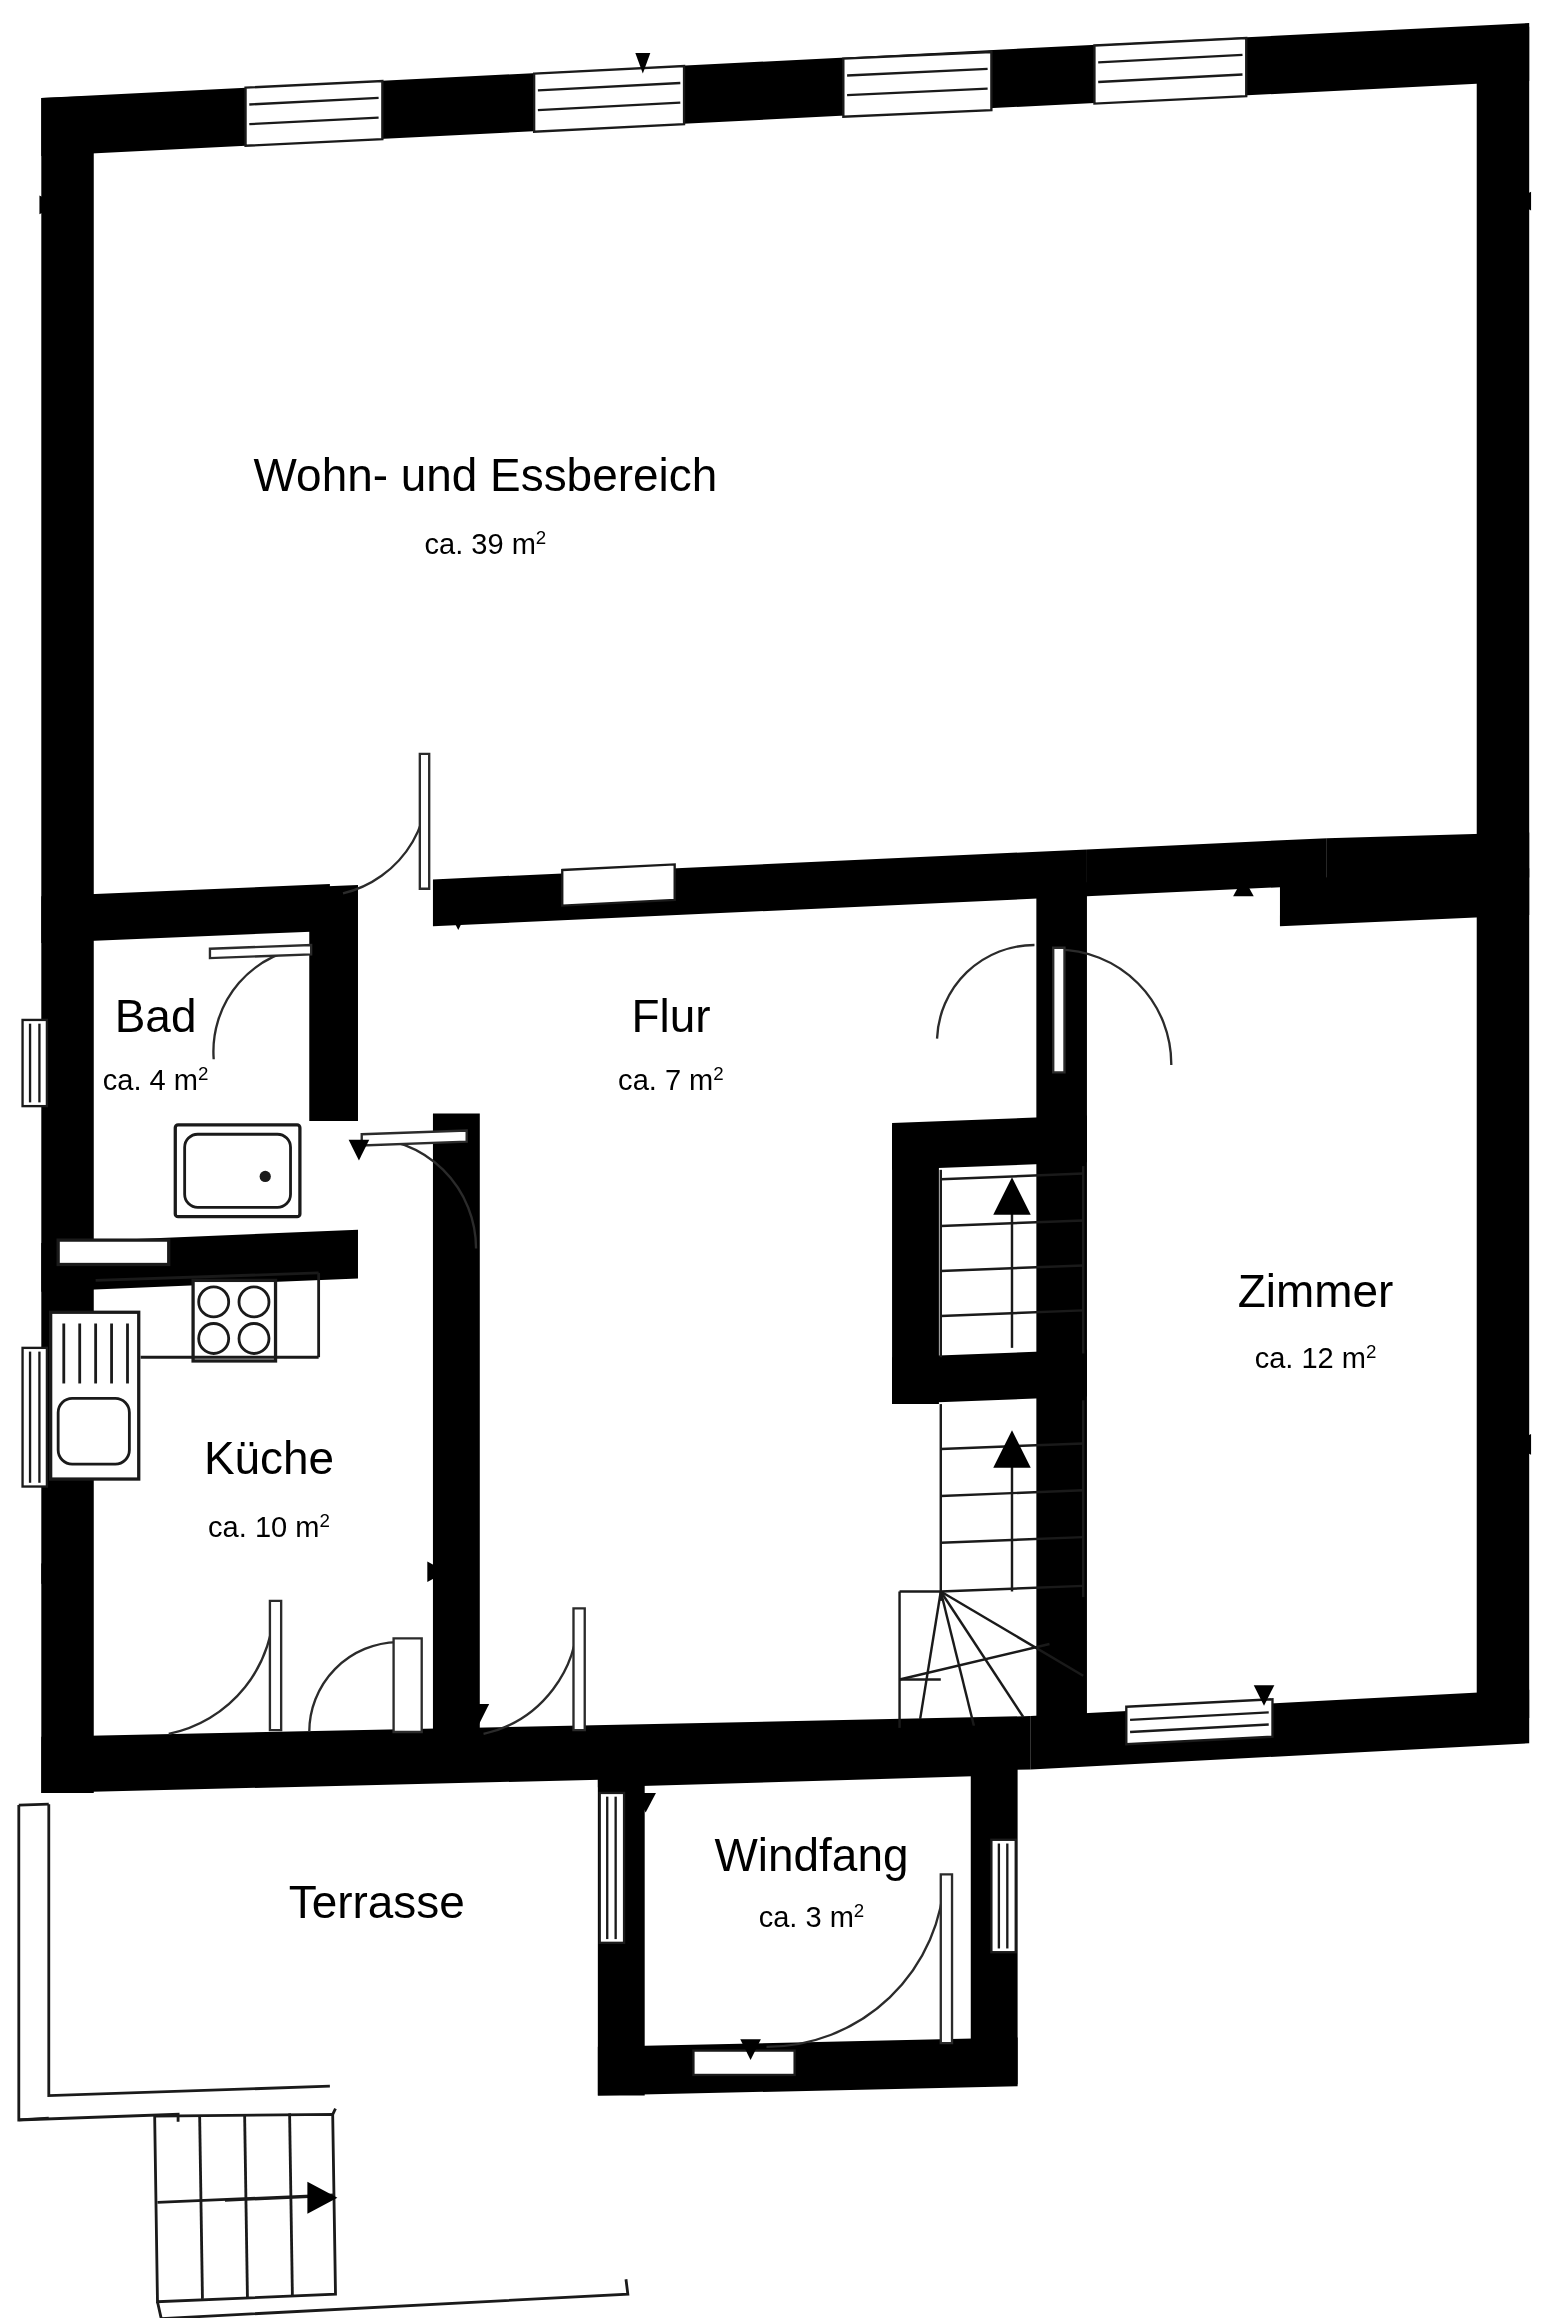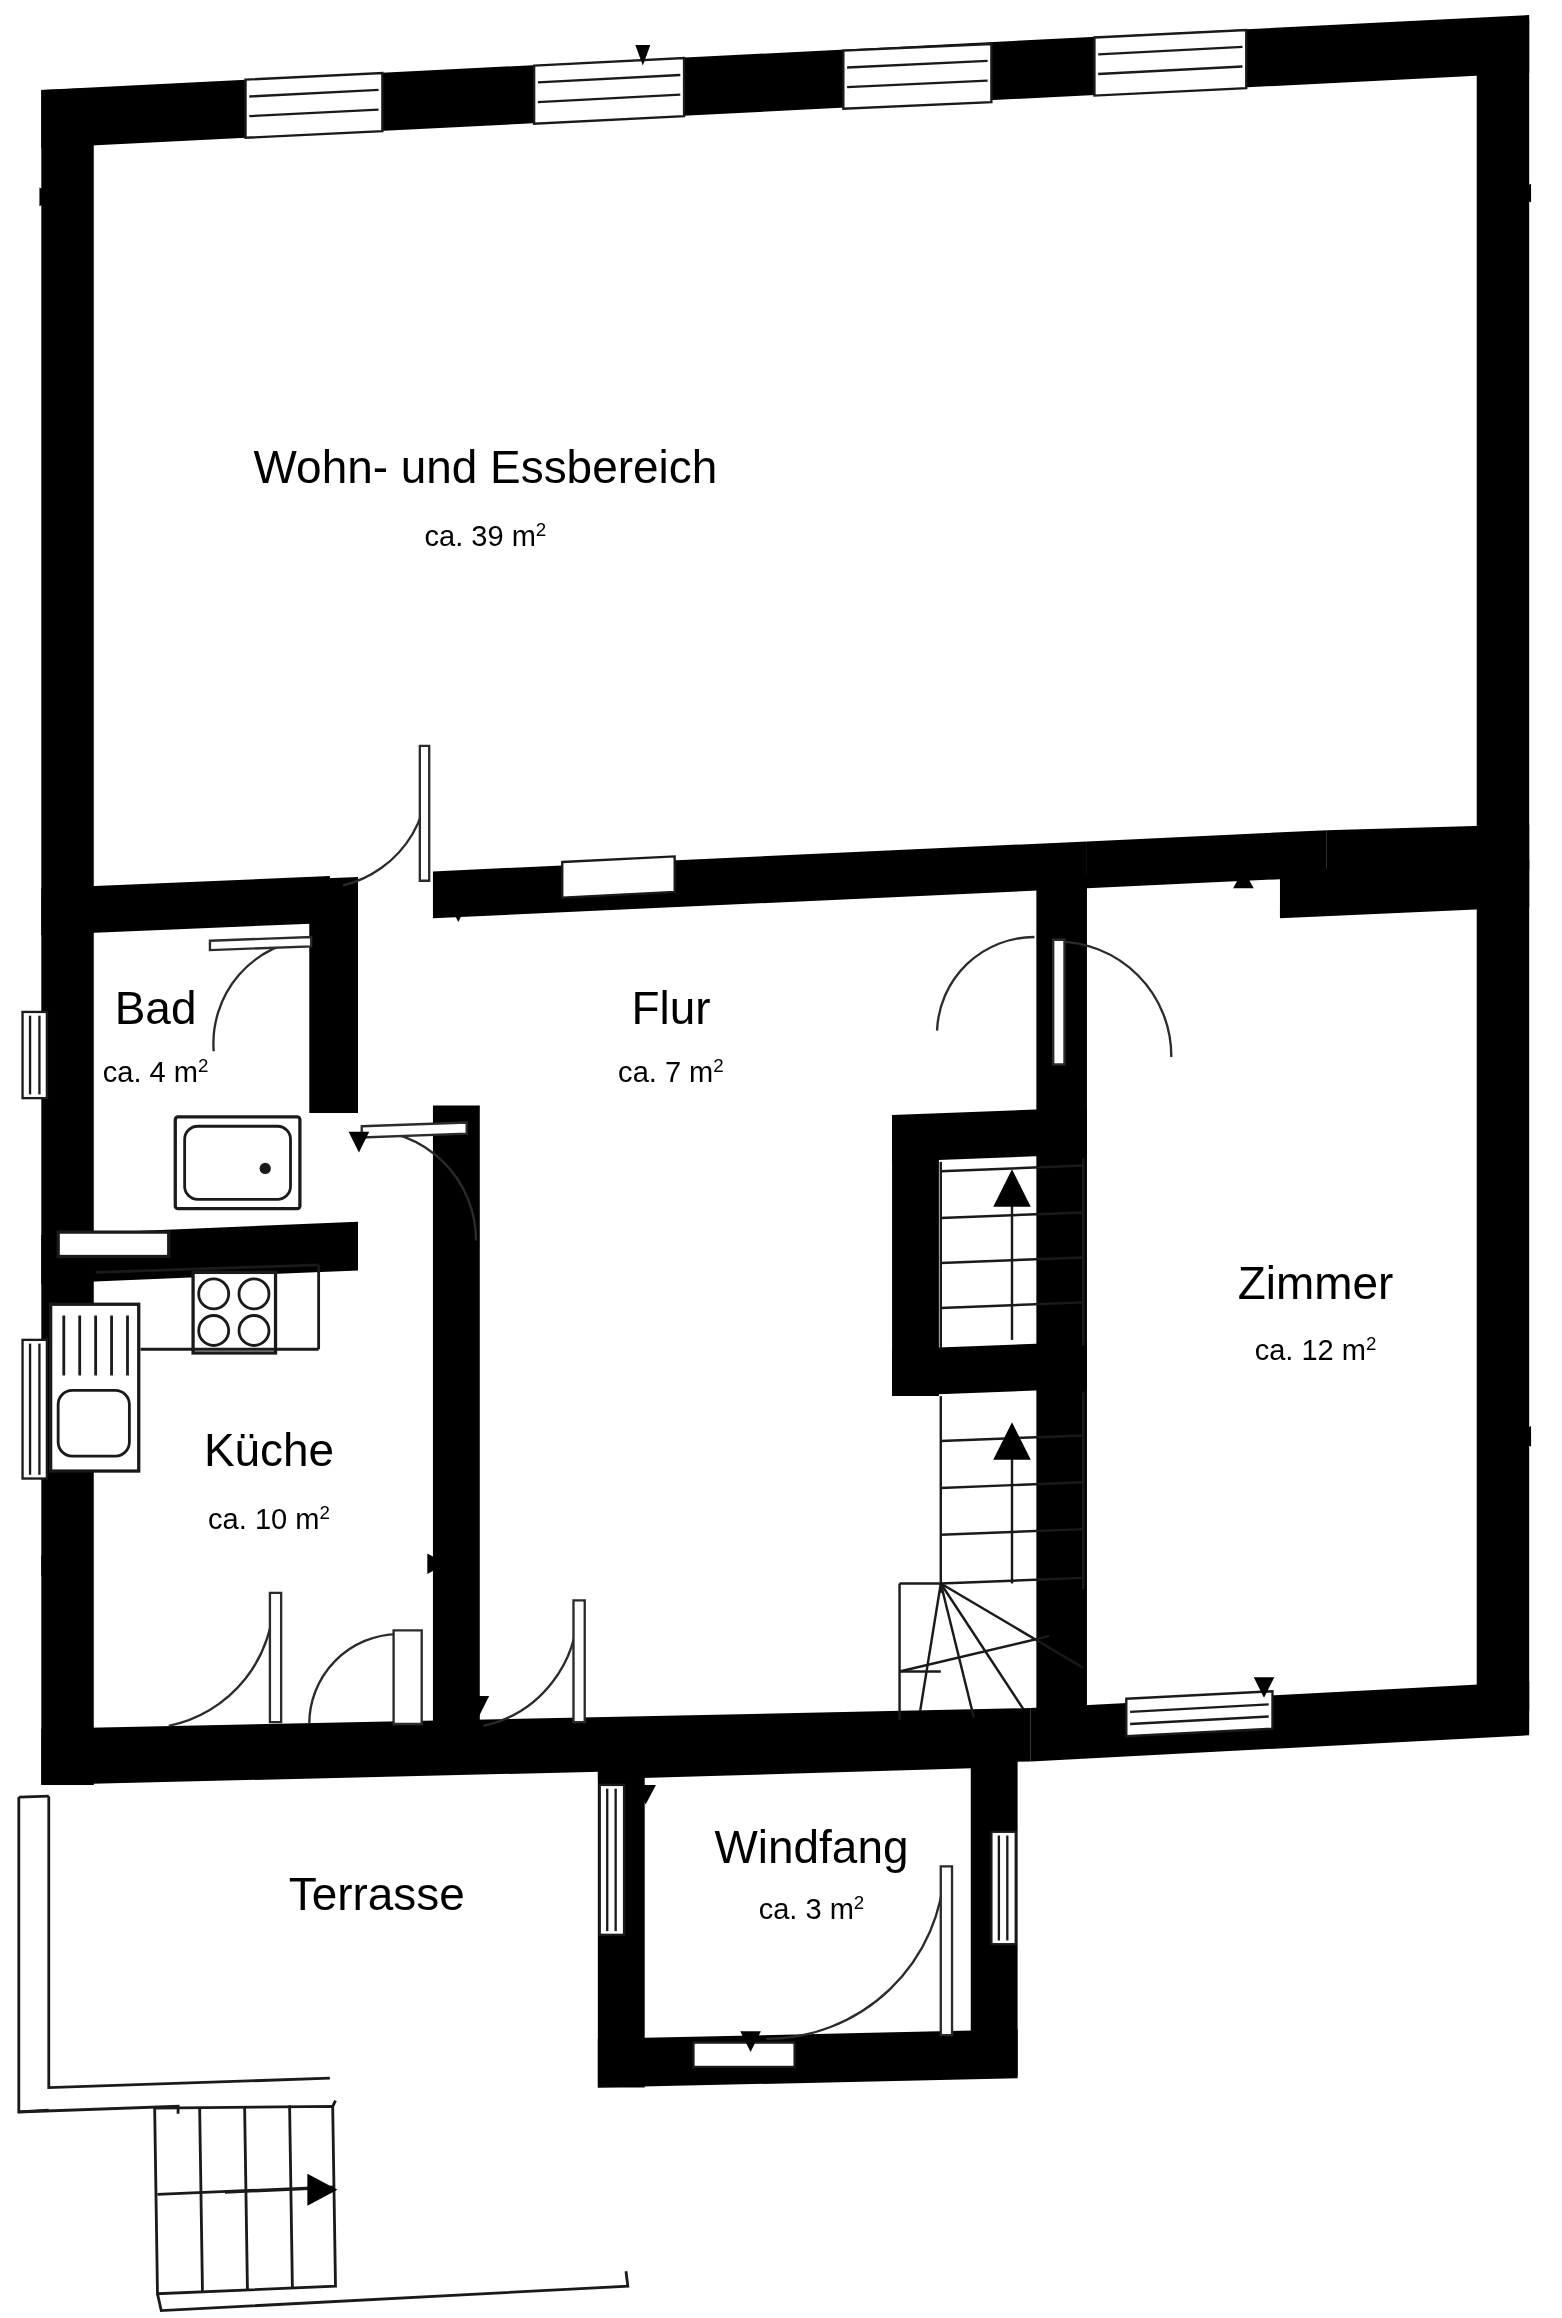--- a/index.html
+++ b/index.html
@@ -9,21 +9,21 @@
   }
   body {
     width: 1563px;
     height: 2319px;
     font-family: "Liberation Sans", sans-serif;
     position: relative;
     overflow: hidden;
   }
   #floorplan-root {
     position: absolute;
-    left: 0; top: 0;
+    left: 0; top: 8px;
     width: 1563px;
     height: 2217px;
   }
   svg.plan {
     display: block;
     width: 1563px;
     height: 2319px;
   }
   .wall      { fill: #000000; stroke: none; }
   .thinline  { fill: none; stroke: #1a1a1a; stroke-width: 3; }

